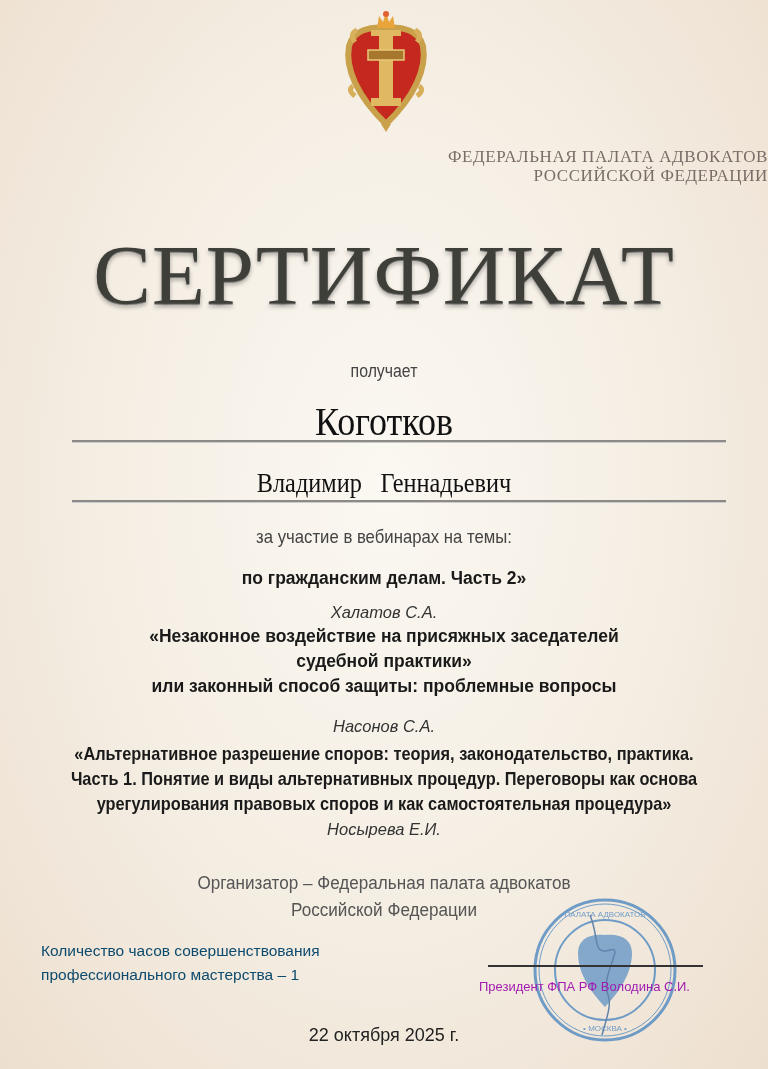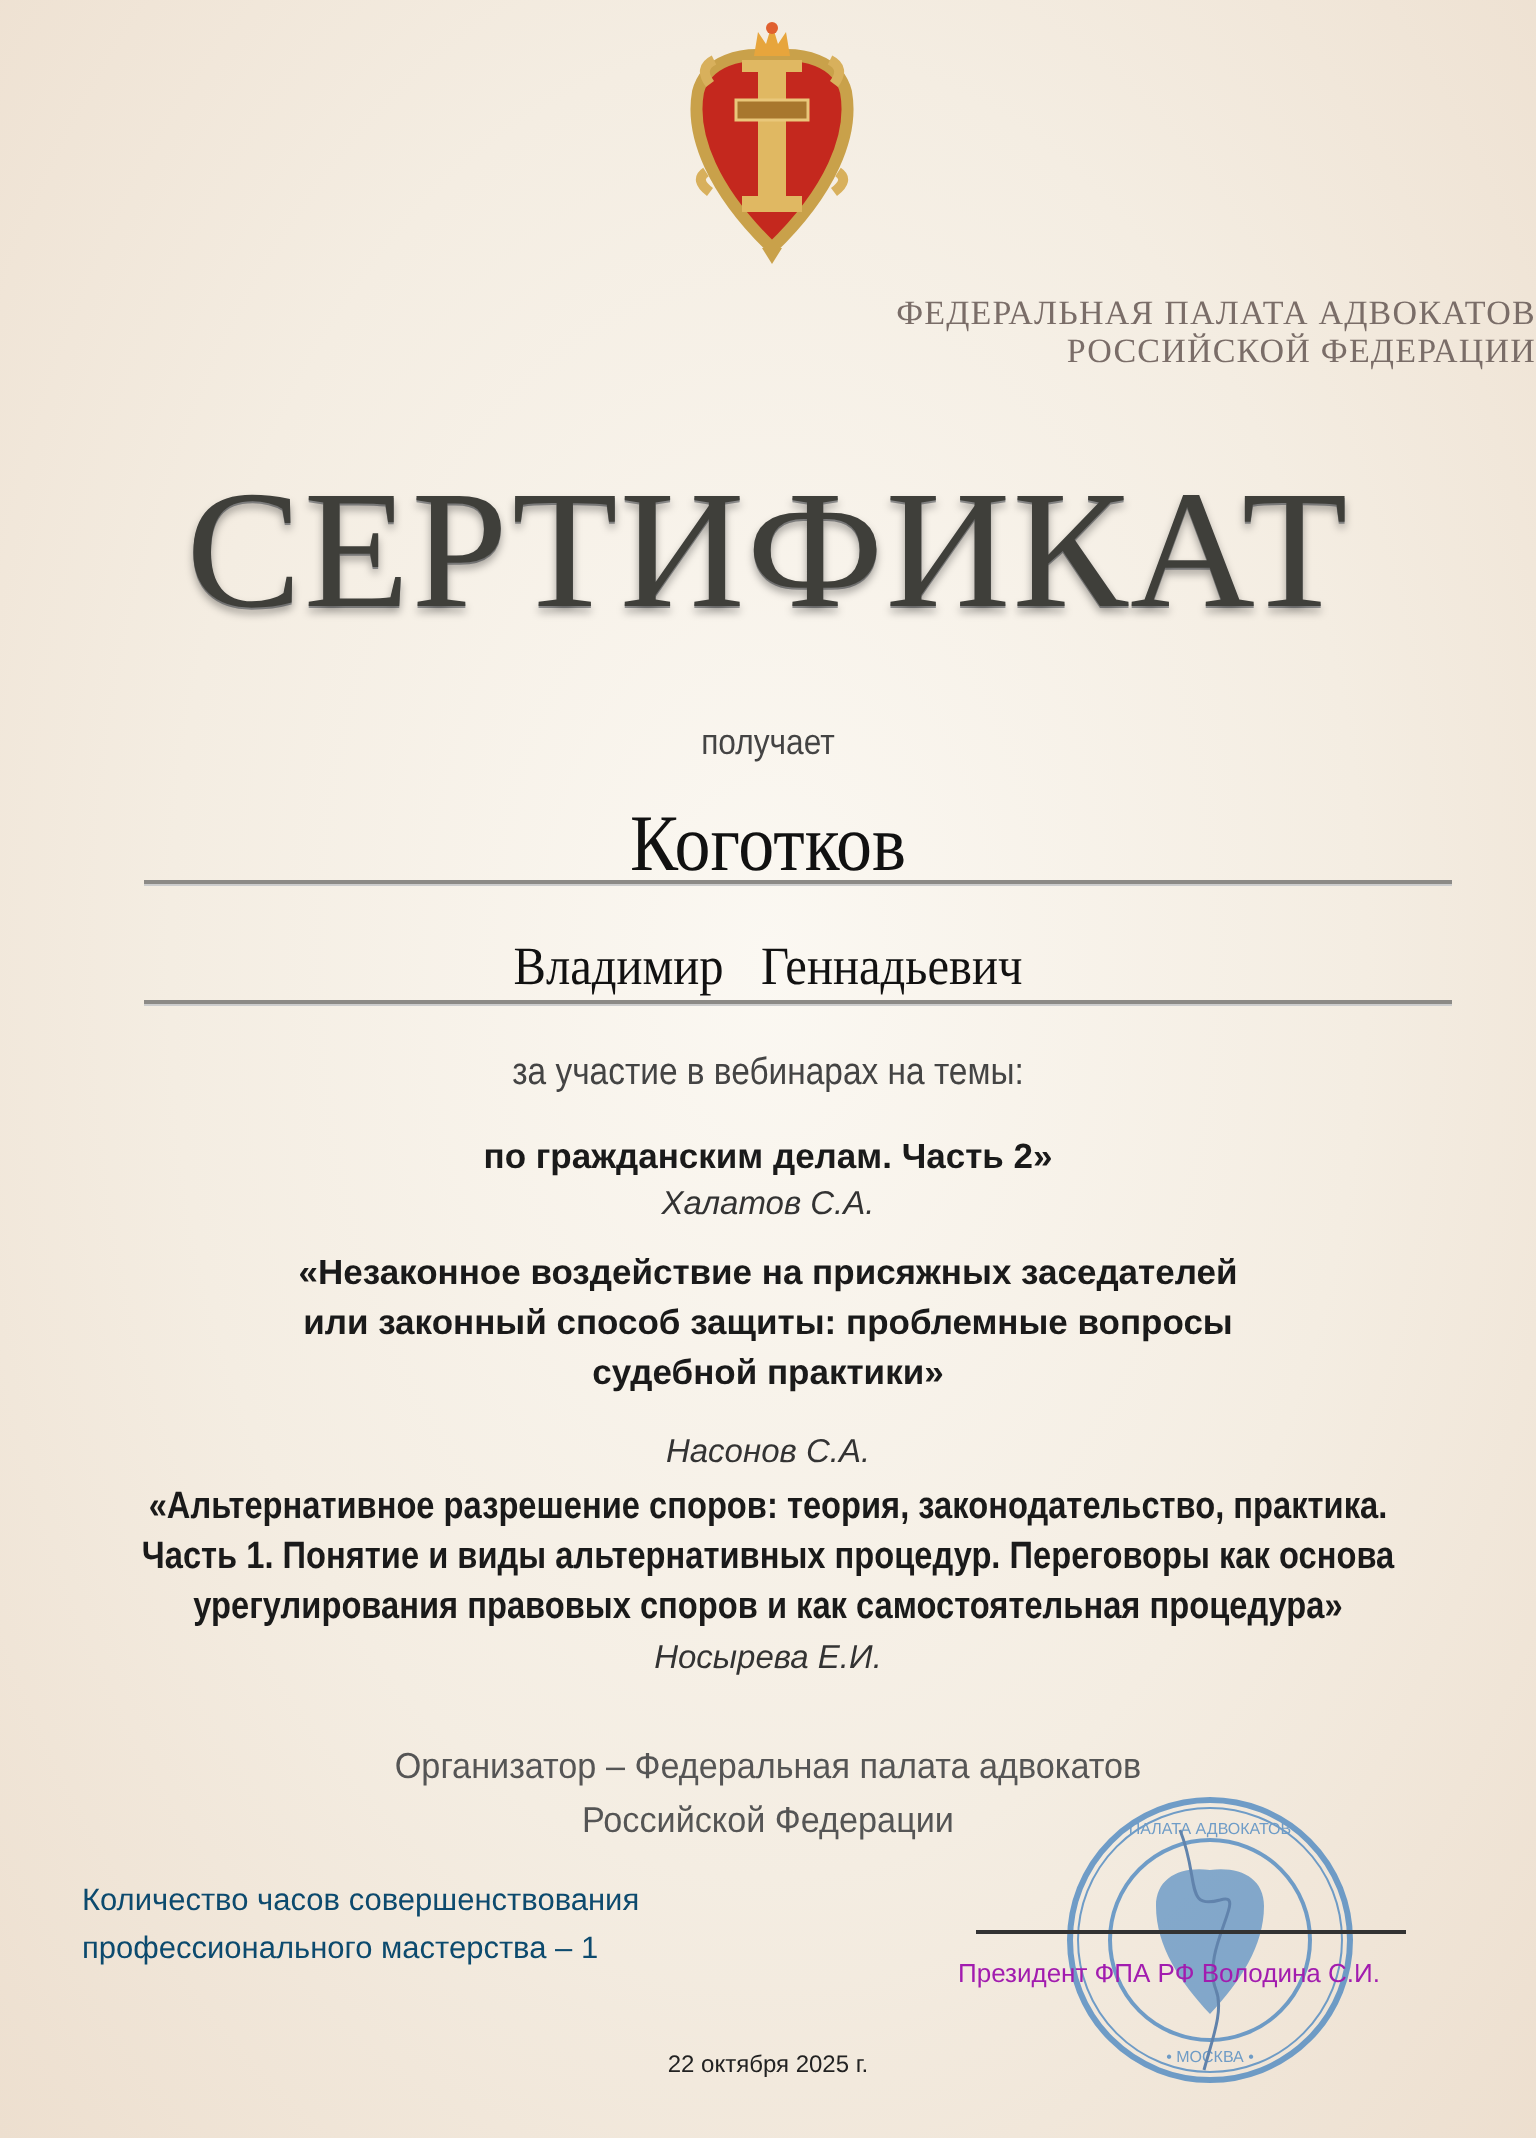--- a/index.html
+++ b/index.html
@@ -27,21 +27,21 @@
     .line { position: absolute; left: 72px; width: 654px; height: 2px; background: #8c8a86; box-shadow: 0 1px 0 #ccc; }
     .given { top: 468px; font-family: "Liberation Serif", serif; font-size: 27px; color: #111; word-spacing: 14px; transform: scaleX(0.9); }
     .for { top: 526px; font-size: 19px; color: #444; transform: scaleX(0.88); }
     .topic { font-weight: bold; font-size: 17.5px; line-height: 25px; color: #1a1a1a; }
     .topic.narrow { transform: scaleX(0.86); font-size: 19px; }
     .author { font-style: italic; font-size: 16.5px; color: #333; }
     .organizer { top: 870px; font-size: 18px; line-height: 27px; color: #555; transform: scaleX(0.95); }
     .hours { position: absolute; left: 41px; top: 939px; font-size: 15.5px; line-height: 24px; color: #0c4a6e; }
     .sigline { position: absolute; left: 488px; top: 965px; width: 215px; height: 2px; background: #333; }
     .president { position: absolute; left: 479px; top: 979px; font-size: 13px; color: #a21caf; }
-    .date { top: 1025px; font-size: 12px; color: #222; }
+    .date { top: 1025px; font-size: 18px; color: #222; }
     .stamp { position: absolute; left: 530px; top: 895px; width: 150px; height: 150px; opacity: 0.72; }
   </style>
 </head>
 <body>
 
 <svg class="emblem" viewBox="0 0 90 128">
   <path d="M45 22 C30 20 12 24 8 40 C4 62 16 90 45 118 C74 90 86 62 82 40 C78 24 60 20 45 22 Z" fill="#c4281e" stroke="#c9a14a" stroke-width="6"></path>
   <path d="M14 36 q-6 -8 2 -12 M76 36 q6 -8 -2 -12 M12 80 q-6 4 2 10 M78 80 q6 4 -2 10" stroke="#d8b05c" stroke-width="5" fill="none"></path>
   <rect x="38" y="28" width="14" height="68" fill="#e0b862"></rect>
   <rect x="30" y="92" width="30" height="8" fill="#e0b862"></rect>
@@ -62,27 +62,27 @@
 <div class="abs receives">получает</div>
 <div class="abs surname">Коготков</div>
 <div class="line" style="top:440px"></div>
 <div class="abs given">Владимир Геннадьевич</div>
 <div class="line" style="top:500px"></div>
 
 <div class="abs for">за участие в вебинарах на темы:</div>
 
 <div class="abs" style="top:566px">
   <div class="topic">по гражданским делам. Часть 2»</div>
-  <div class="author" style="margin-top:2px">Халатов С.А.</div>
+  <div class="author" style="margin-top:12px">Халатов С.А.</div>
 </div>
 
 <div class="abs" style="top:624px">
   <div class="topic">«Незаконное воздействие на присяжных заседателей</div>
+  <div class="topic">судебной практики»</div>
   <div class="topic">или законный способ защиты: проблемные вопросы</div>
-  <div class="topic">судебной практики»</div>
   <div class="author" style="margin-top:18px">Насонов С.А.</div>
 </div>
 
 <div class="abs" style="top:741px">
   <div class="topic narrow">«Альтернативное разрешение споров: теория, законодательство, практика.</div>
   <div class="topic narrow">Часть 1. Понятие и виды альтернативных процедур. Переговоры как основа</div>
   <div class="topic narrow">урегулирования правовых споров и как самостоятельная процедура»</div>
   <div class="author" style="margin-top:4px">Носырева Е.И.</div>
 </div>
 

